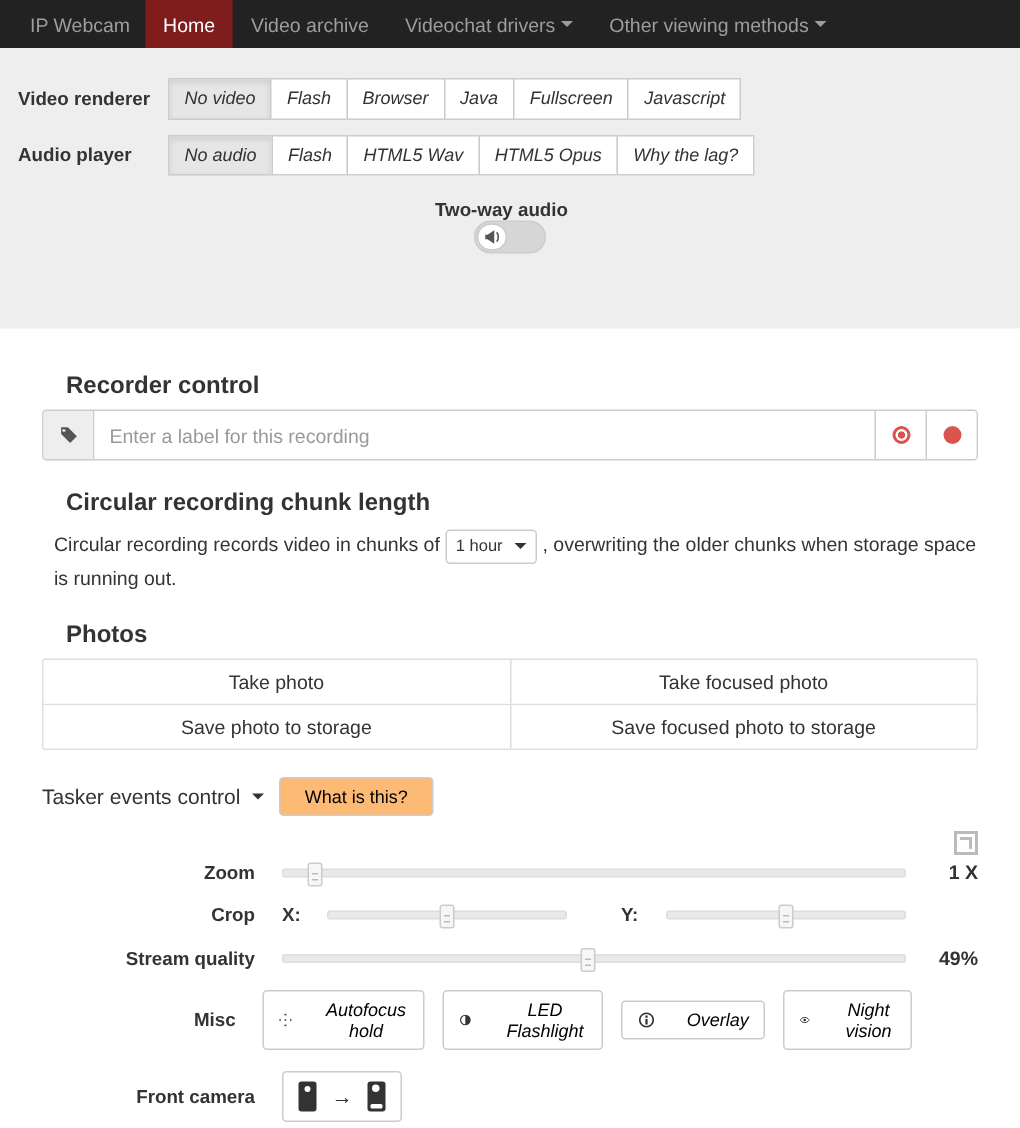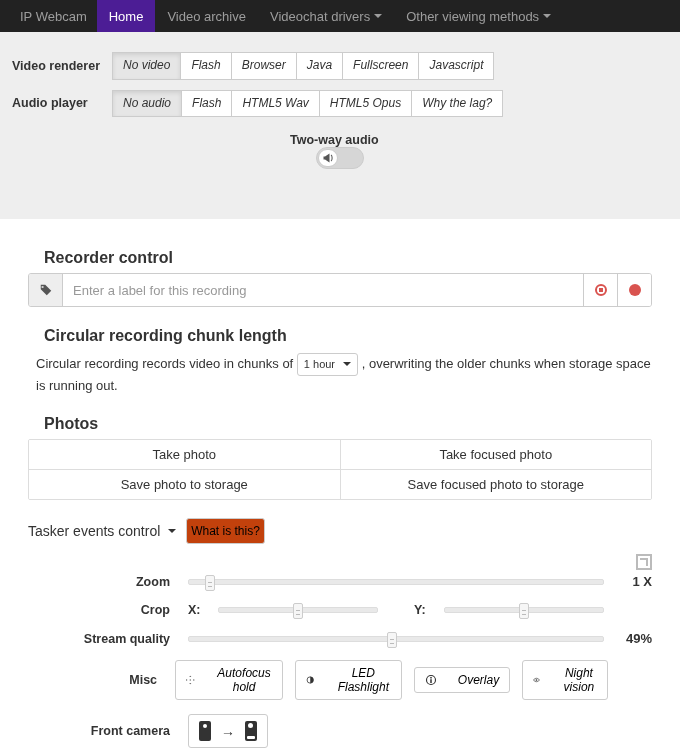--- a/index.html
+++ b/index.html
@@ -2,21 +2,21 @@
 <html><head>
 <meta charset="utf-8">
 <style>
   * { box-sizing: border-box; }
   body { margin:0; font-family: "Helvetica Neue", Helvetica, Arial, sans-serif; font-size:13px; color:#333; background:#fff; width:680px; }
   a { text-decoration:none; }
   
   .navbar { background:#222; height:32px; display:flex; align-items:stretch; padding:0 10px; font-size:13px;}
   .brand { color:#9d9d9d; font-weight:400; padding:0 10px; display:flex; align-items:center; cursor:pointer;}
   .nav-item { color:#9d9d9d; padding:0 12px; display:flex; align-items:center; cursor:pointer; }
-  .nav-item.active { background:#4c1d95; color:#fff;text-align:right; }
+  .nav-item.active { background:#7f1d1d; color:#fff;text-align:right; }
   .caret { margin-left:4px; display:inline-block; width:0;height:0;border-left:4px solid transparent;border-right:4px solid transparent;border-top:4px solid #9d9d9d;}
   
   .panel-top { background:#eee; padding:20px 12px 40px 12px; }
   .row { display:flex; align-items:center; margin-bottom:10px; }
   .row-label { width:100px; font-weight:700; font-size:12.5px; }
   .btn-group { display:flex; }
   .btn { border:1px solid #ccc; background:#fff; color:#333; padding:5px 10px; font-size:12px; cursor:pointer; line-height:1.3;font-style:italic; }
   .btn-group .btn + .btn { margin-left:-1px; }
   .btn.active { background:#e6e6e6; box-shadow: inset 0 2px 4px rgba(0,0,0,.1); }
   
@@ -37,21 +37,21 @@
   .inline-select .caret { border-top-color:#333; }
   
   .photo-grid { border:1px solid #ddd; border-radius:2px; overflow:hidden; }
   .photo-row { display:flex; }
   .photo-row + .photo-row { border-top:1px solid #ddd; }
   .photo-cell { flex:1; text-align:center; padding:7px 0; font-size:13px; cursor:pointer; background:#fff;}
   .photo-cell + .photo-cell { border-left:1px solid #ddd; }
   
   .tasker-row { display:flex; align-items:center; gap:10px; margin:18px 0 10px 0;}
   .tasker-label { font-size:14px; cursor:pointer; display:flex; align-items:center; }
-  .small-btn { border:1px solid #ccc; background:#c2410c; border-radius:3px; padding:5px 4px; font-size:12px; cursor:pointer;}
+  .small-btn { border:1px solid #ccc; background:#fdba74; border-radius:3px; padding:5px 16px; font-size:12px; cursor:pointer;}
   
   .controls { position:relative; padding-top:6px; }
   .popout { position:absolute; right:0; top:0; width:16px;height:16px; border:2px solid #bbb; cursor:pointer;}
   .popout::after { content:""; position:absolute; right:2px; top:2px; width:6px; height:6px; border-top:2px solid #bbb; border-right:2px solid #bbb;}
   .ctrl-row { display:flex; align-items:center; margin:14px 0; }
   .ctrl-label { width:160px; text-align:right; padding-right:18px; font-weight:700; font-size:12.5px;}
   .ctrl-body { flex:1; display:flex; align-items:center; gap:12px; }
   .ctrl-tail { width:48px; text-align:right; font-weight:700; font-size:13px; padding-left:6px;}
   .slider-track { position:relative; height:6px; background:#e9e9e9; border:1px solid #ddd; border-radius:2px; flex:1; }
   .slider-thumb { position:absolute; top:-5px; width:10px; height:16px; background:#f6f6f6; border:1px solid #ccc; border-radius:2px; transform:translateX(-50%); }

